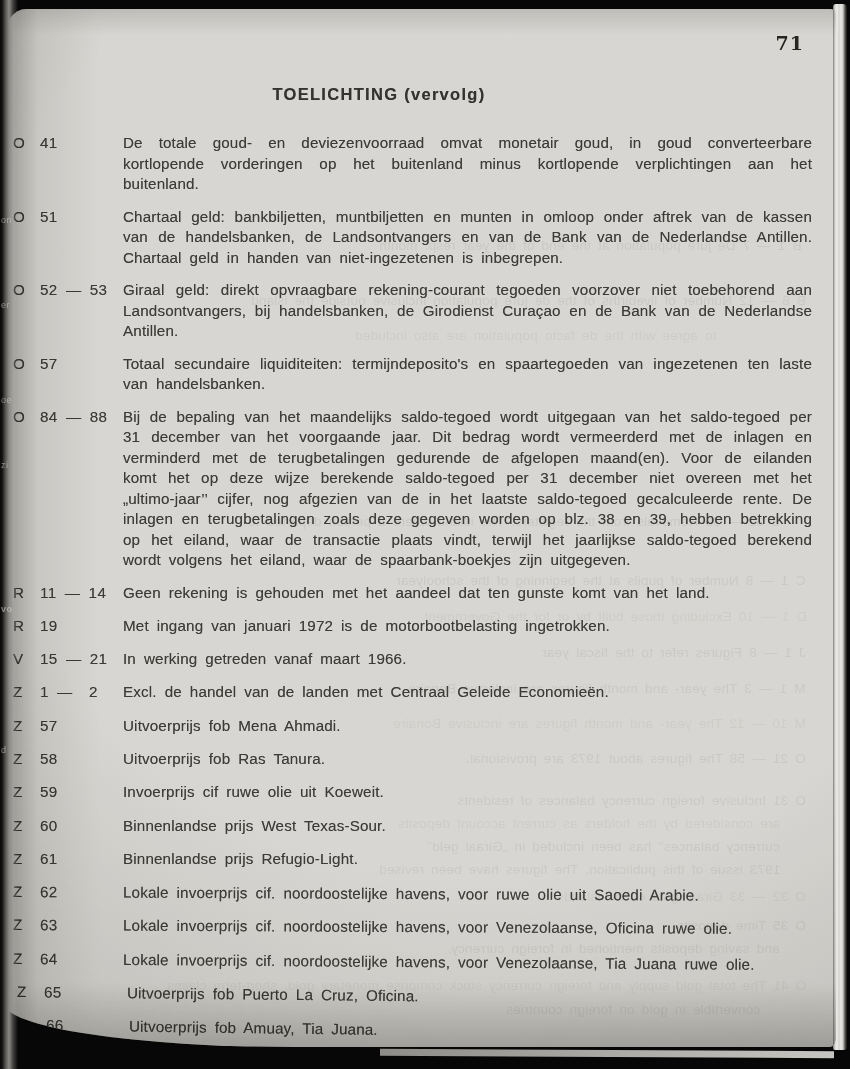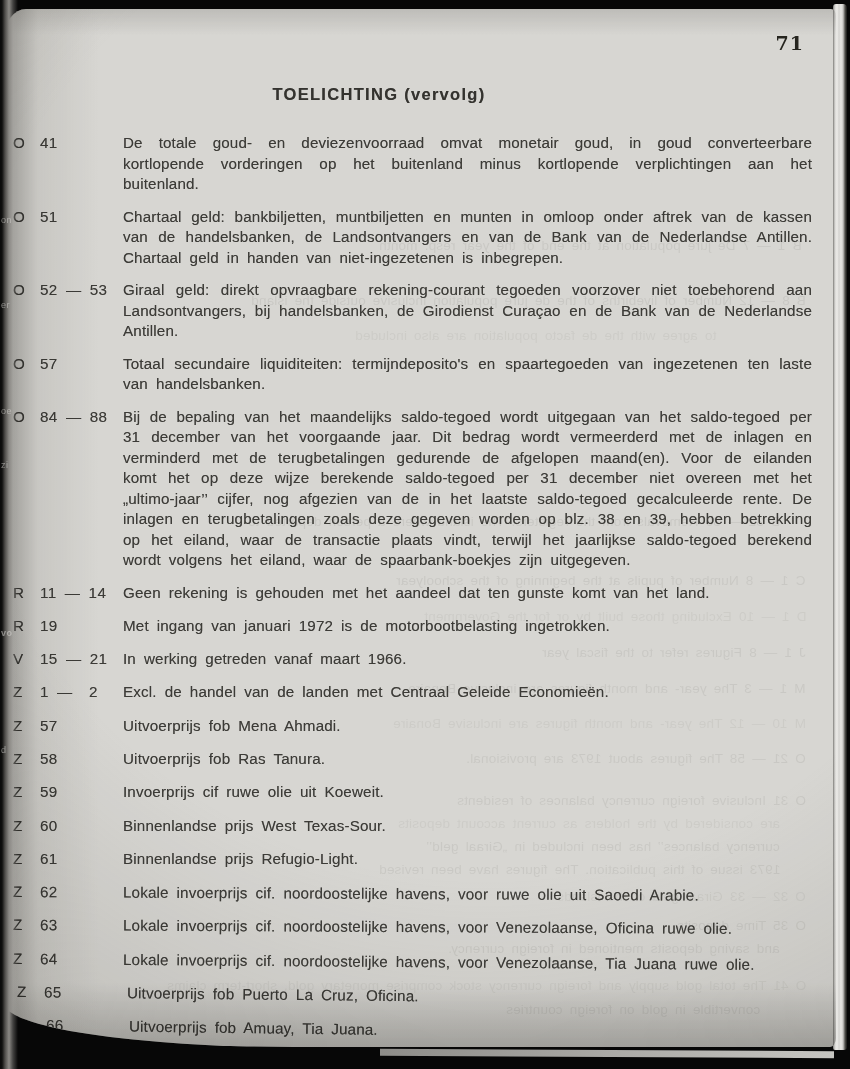--- a/index.html
+++ b/index.html
@@ -293,19 +293,19 @@
     <div class="text">Uitvoerprijs fob Amuay, Tia Juana.</div>
   </div>
 </div>
 
     <div class="shade"></div>
   </div>
 
   <div class="gutter" id="gutter">
       <div class="gutter-frag" style="top: 215px;">on</div>
       <div class="gutter-frag" style="top: 300px;">er</div>
-      <div class="gutter-frag" style="top: 406px;">oe</div>
+      <div class="gutter-frag" style="top: 395px;">oe</div>
       <div class="gutter-frag" style="top: 460px;">zi</div>
-      <div class="gutter-frag" style="top: 628px; font-weight: bold;">vo</div>
+      <div class="gutter-frag" style="top: 604px; font-weight: bold;">vo</div>
       <div class="gutter-frag" style="top: 745px;">d</div>
     </div>
 
 </div>
 
 </body></html>

